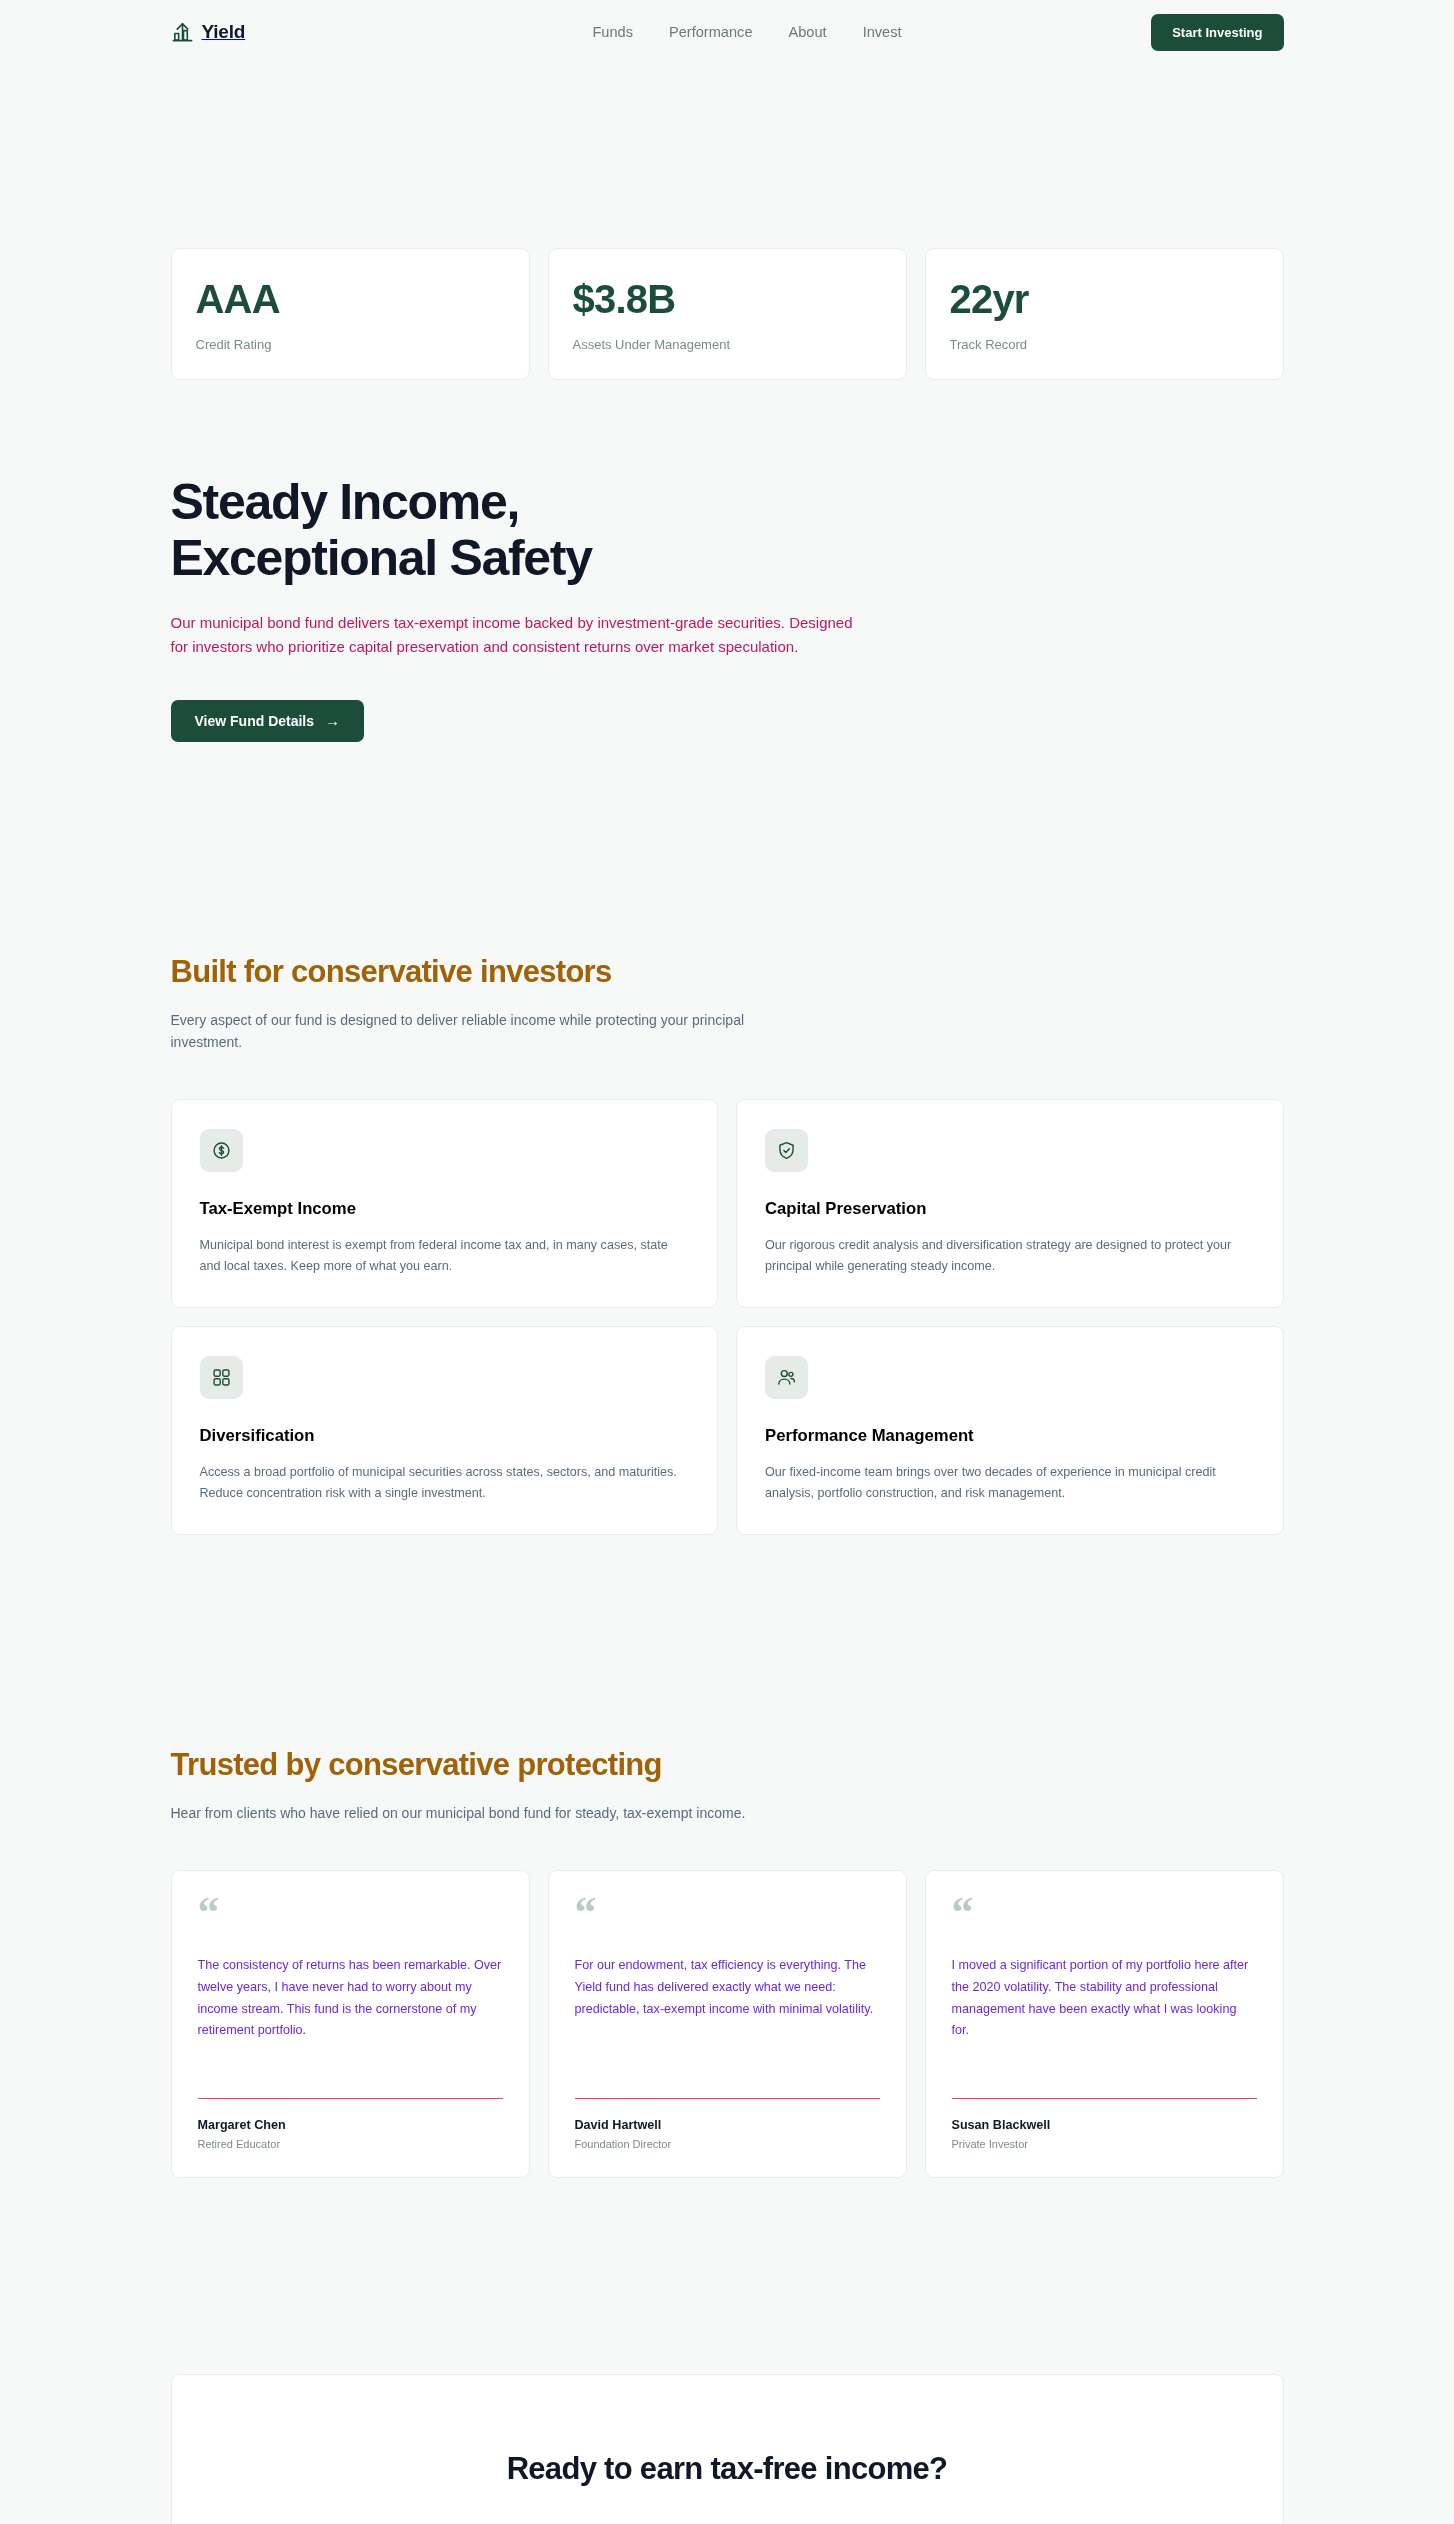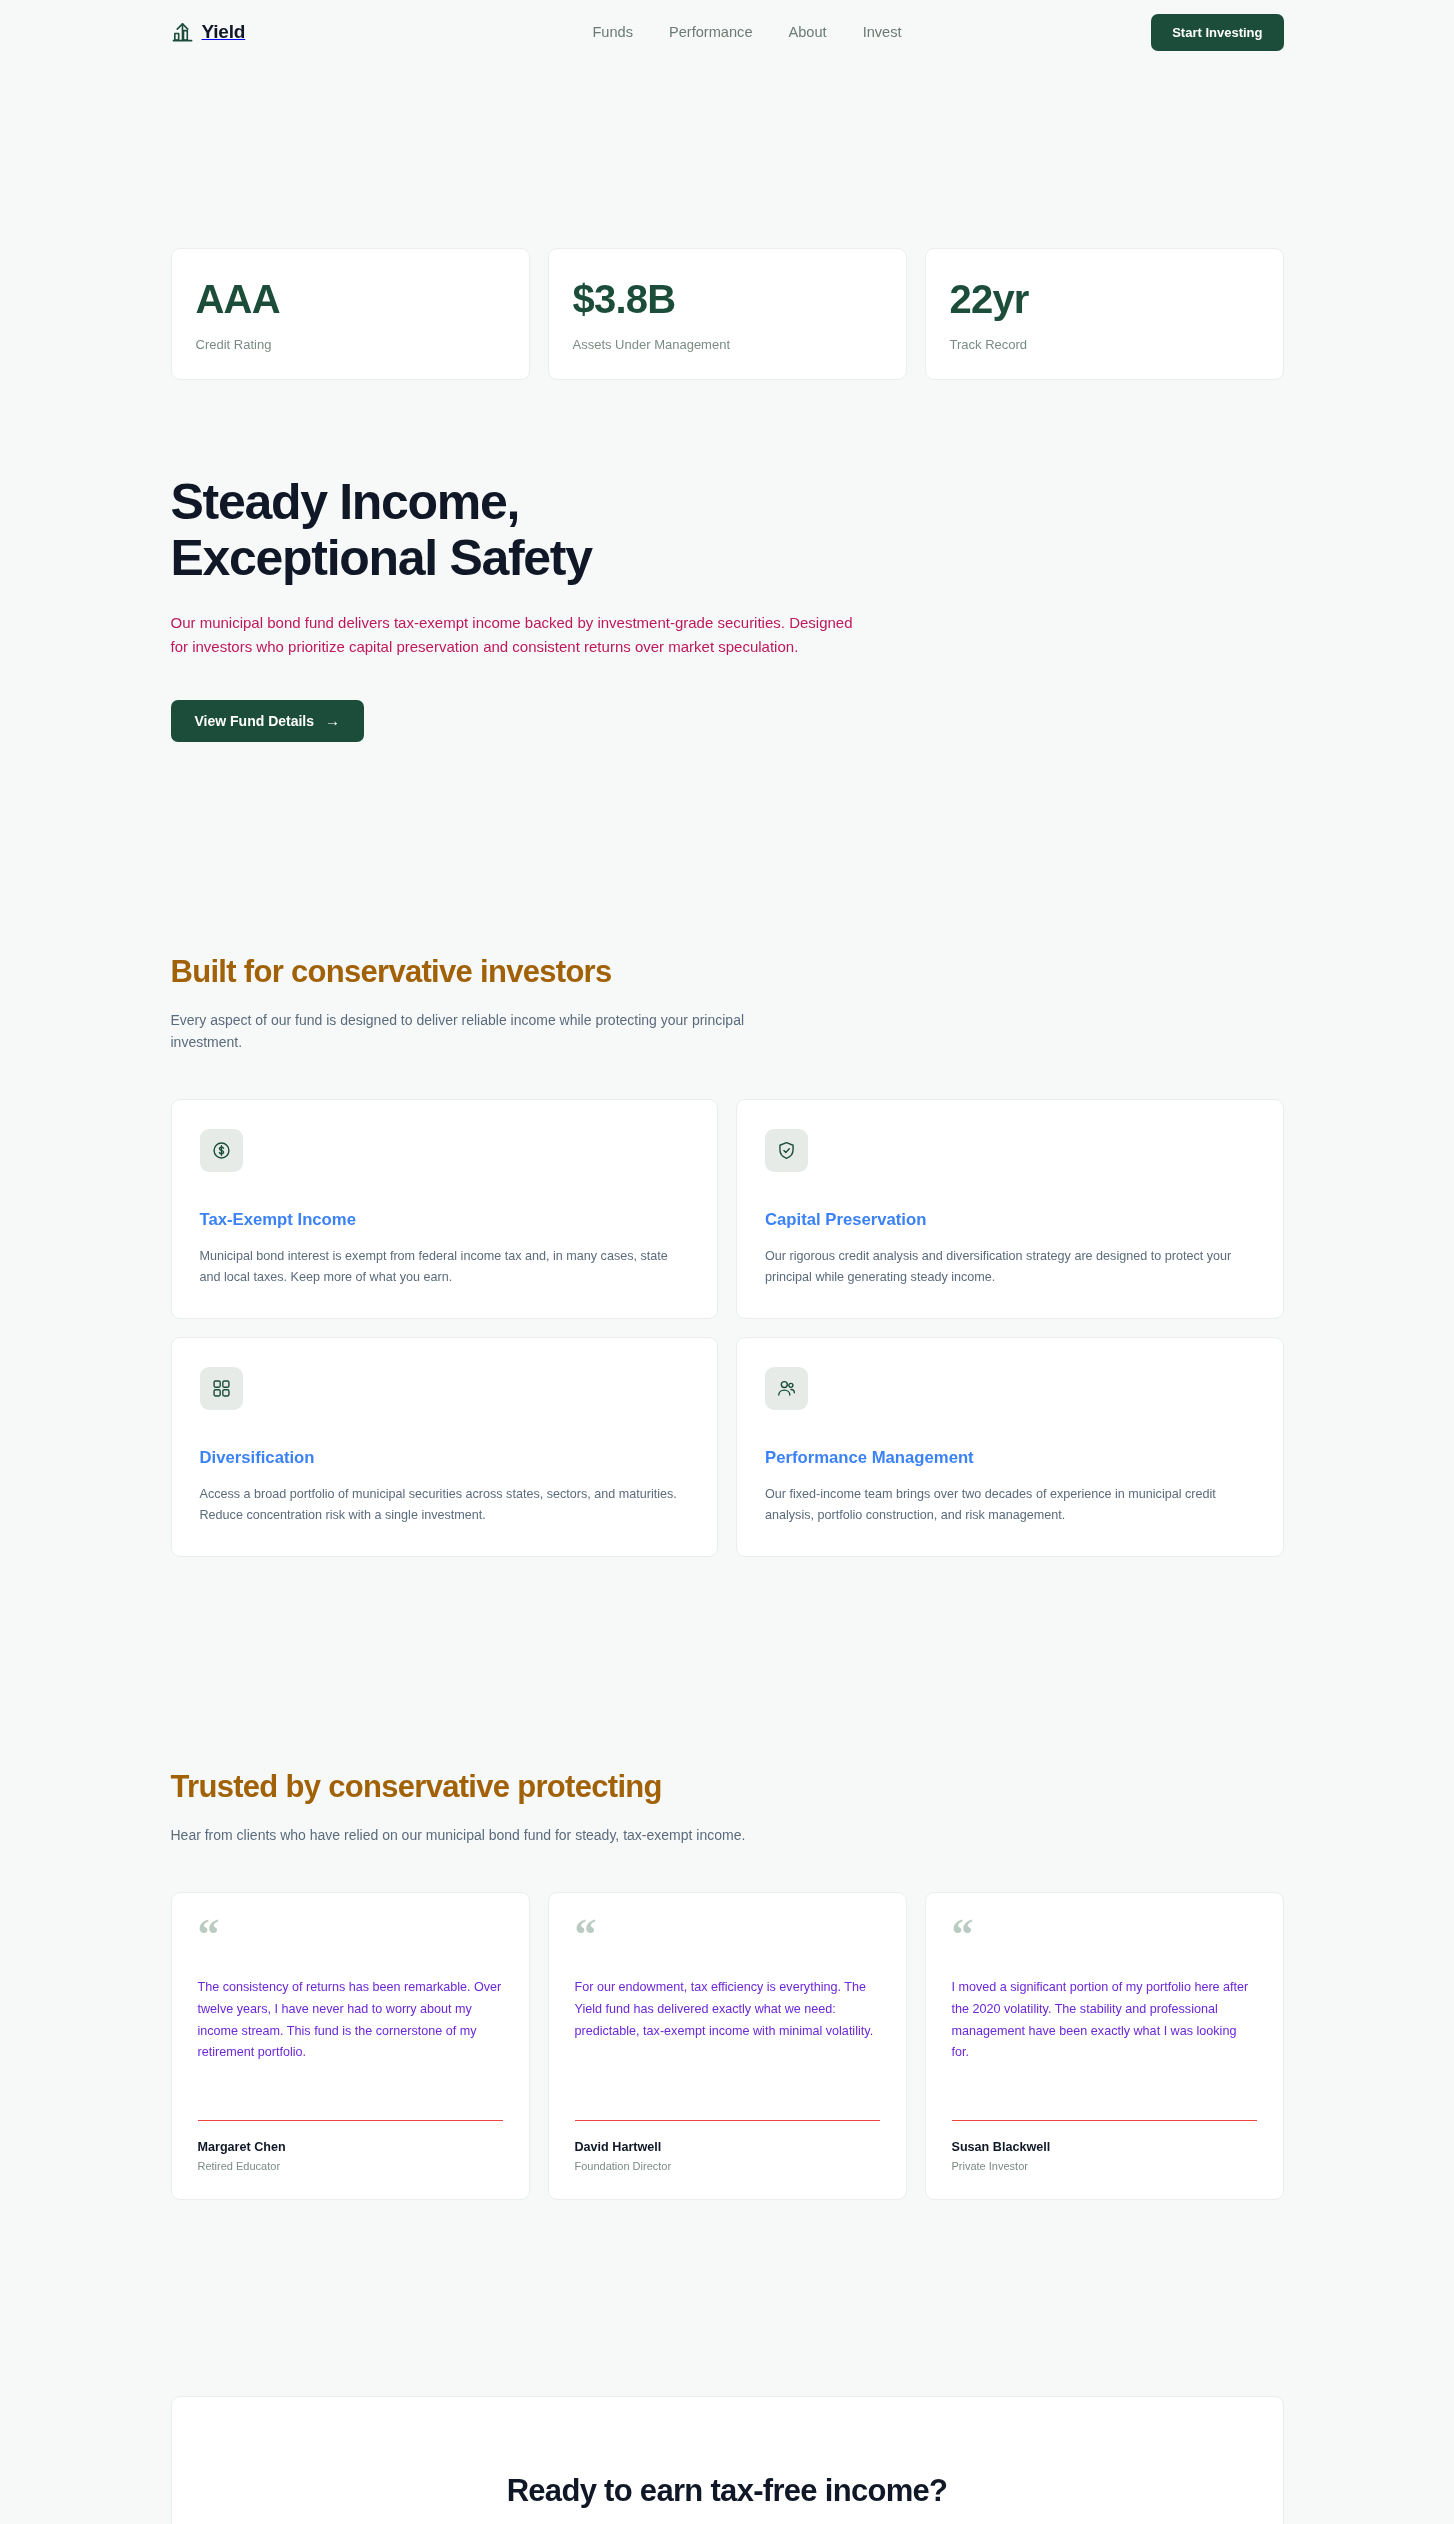--- a/index.html
+++ b/index.html
@@ -159,24 +159,24 @@
   .feature-icon-box {
     width: 43px; height: 43px;
     background: #e6ebe8;
     border-radius: 9px;
     display: flex;
     align-items: center;
     justify-content: center;
   }
   .feature-icon-box svg { width: 21px; height: 21px; display: block; }
   .feature-title {
-    margin-top: 38px;
+    margin-top: 27px;
     font-size: 16.7px;
     font-weight: 700;
-    color: #3b82f6;
+    color: #000000;
   }
   .feature-desc {
     margin-top: 16px;
     font-size: 12.6px;
     line-height: 1.62;
     color: #5b6b7c;
   }
 
   
   .testimonials { padding-top: 212px; }

